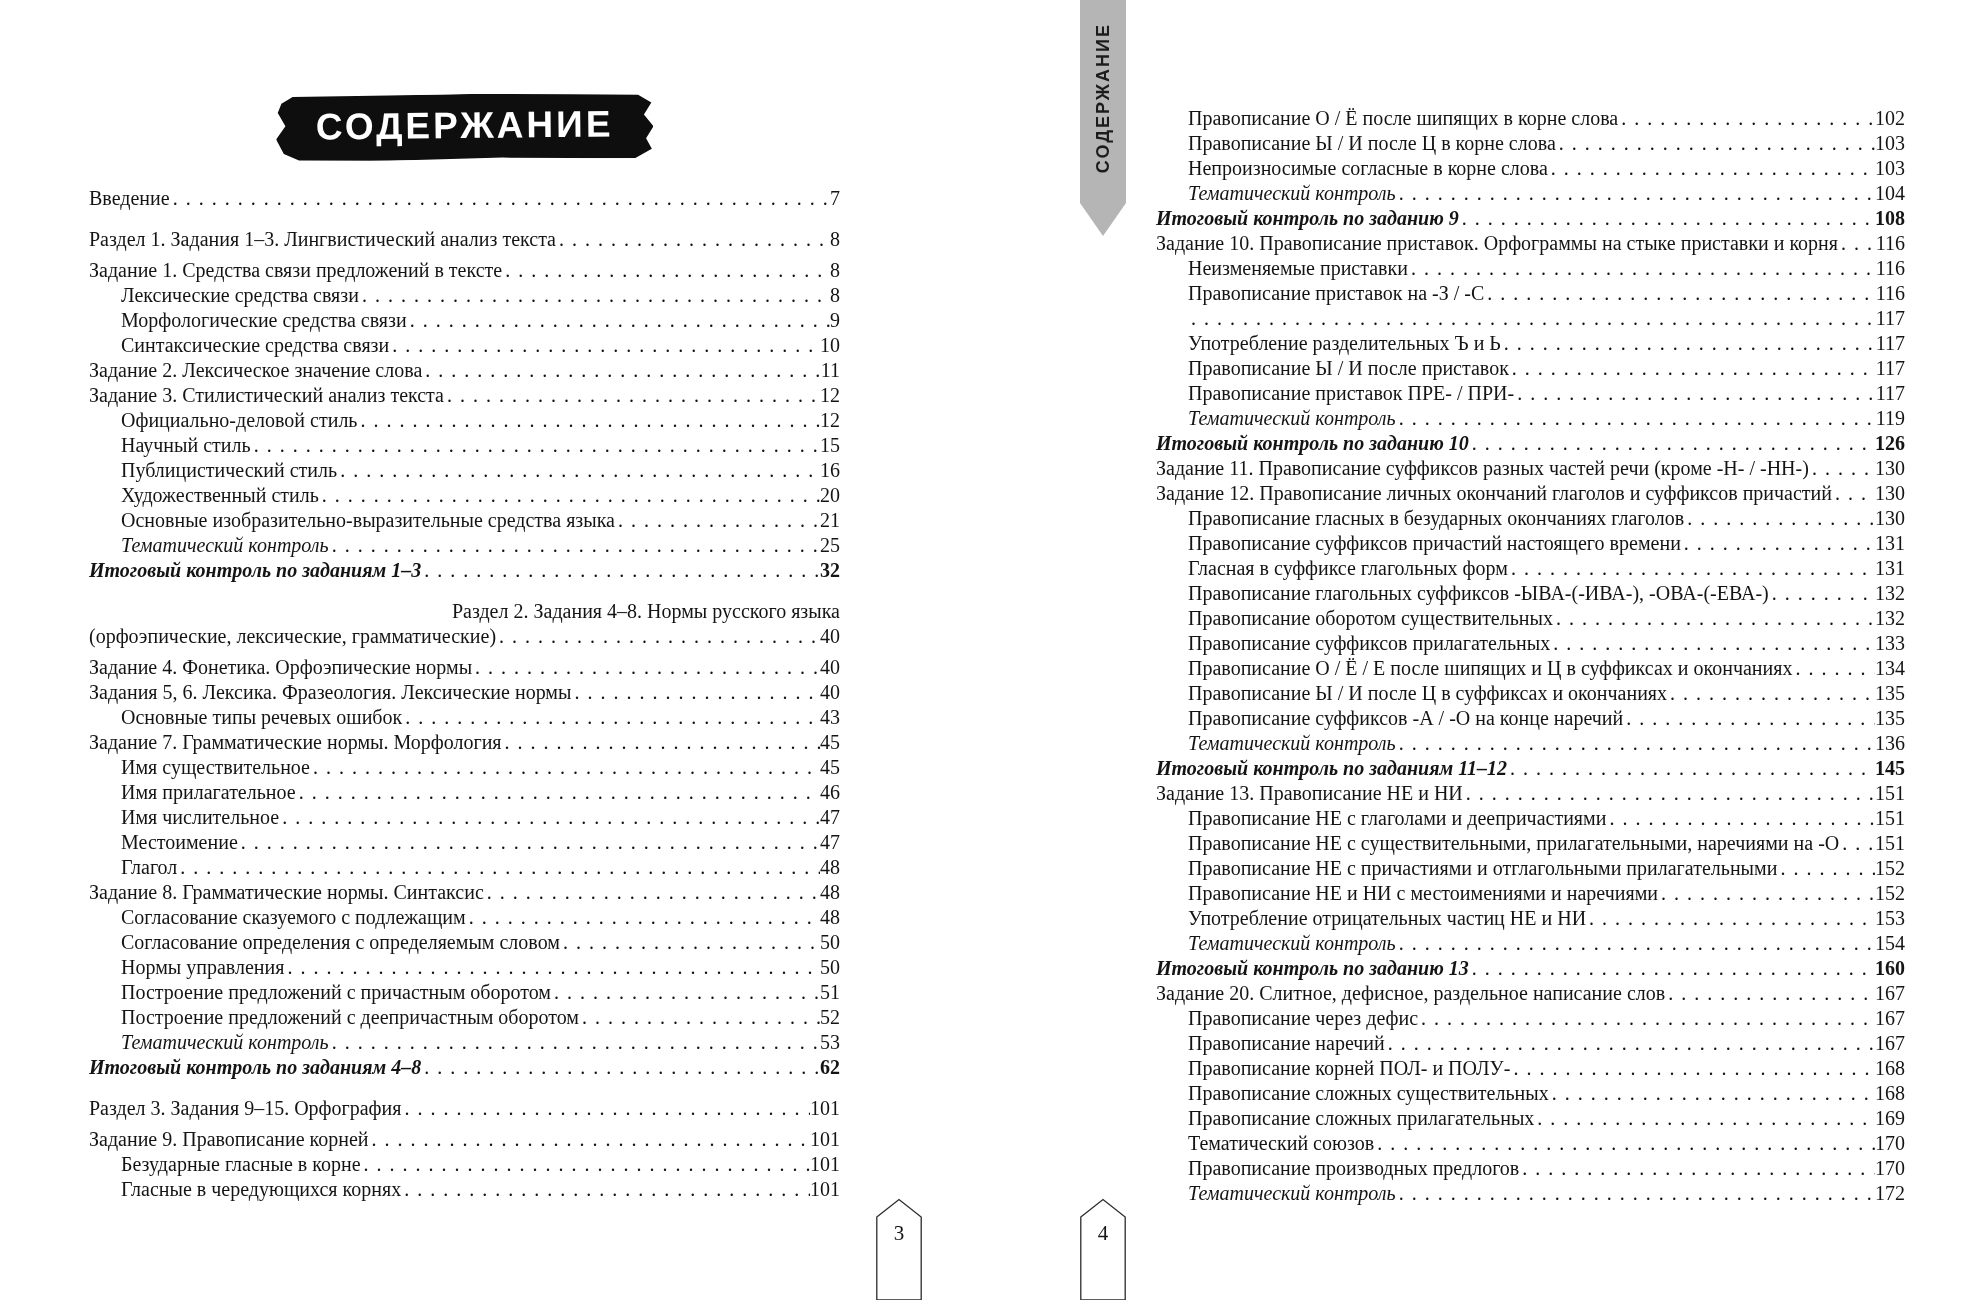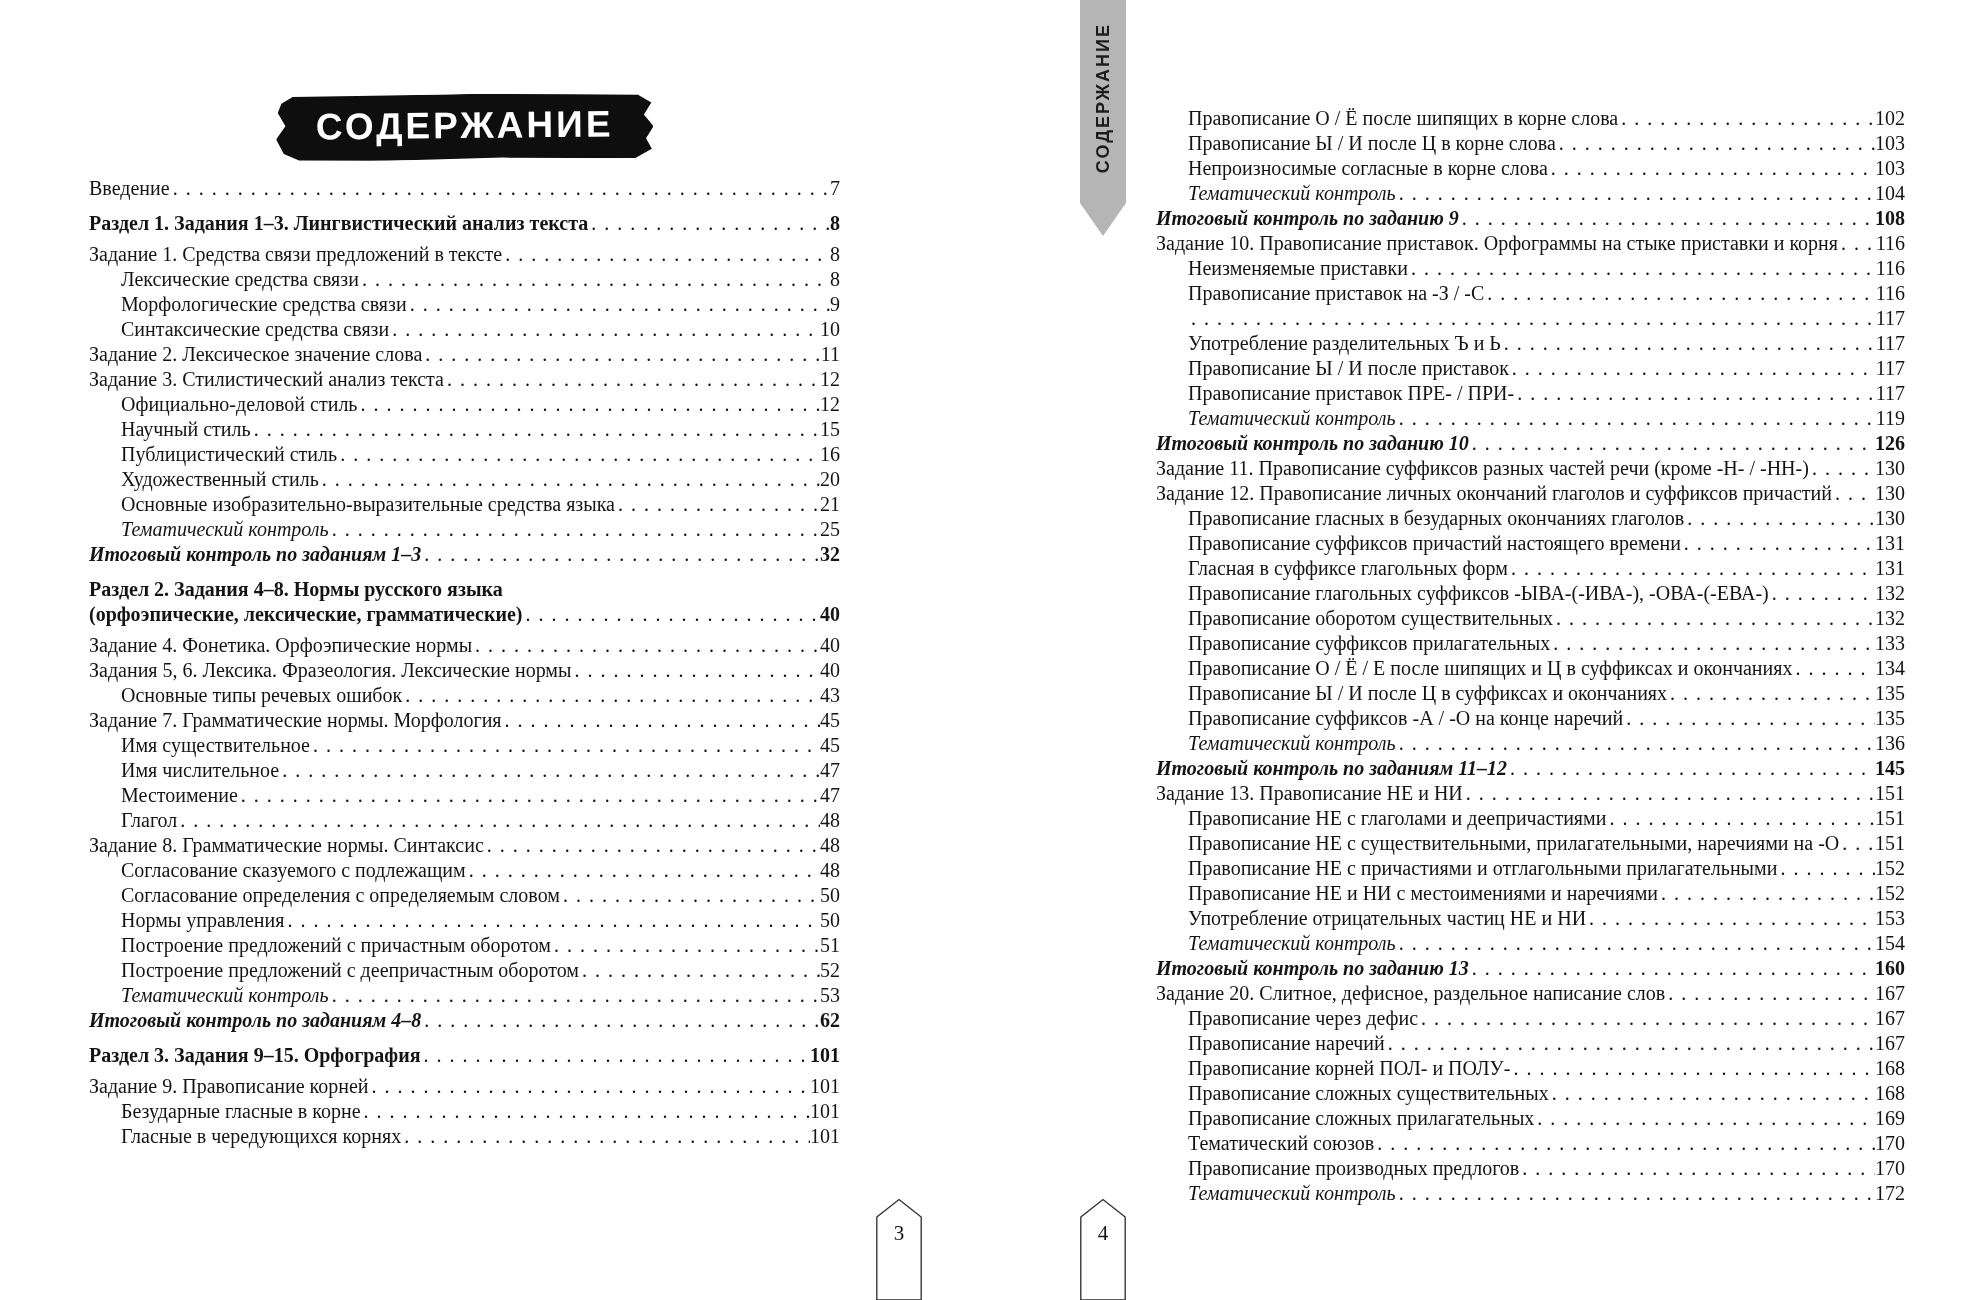--- a/index.html
+++ b/index.html
@@ -25,31 +25,31 @@
     font-weight: bold;
     font-size: 37px;
     letter-spacing: 3px;
     padding: 11px 40px 13px 40px;
     transform: rotate(-0.6deg);
     clip-path: polygon(1.5% 12%, 4.5% 2%, 30% 1%, 52% 0%, 78% 2%, 96% 4%, 99.5% 16%, 97.5% 34%, 100% 52%, 98% 70%, 99.5% 86%, 95% 100%, 60% 97%, 30% 100%, 6% 98%, 2% 88%, 0% 66%, 2.5% 46%, 0.5% 26%);
   }
 
   
   .toc { position: absolute; }
-  .toc-left  { left: 89px;   top: 176px; width: 751px; }
+  .toc-left  { left: 89px;   top: 186px; width: 751px; text-align: right; }
   .toc-right { left: 1156px; top: 106px; width: 749px; }
 
   .toc-entry { font-size: 20px; line-height: 25px; }
   .toc-row { display: flex; align-items: baseline; }
   .toc-pre { white-space: nowrap; }
 
   .style-sub  .toc-row,
   .style-theme .toc-row { padding-left: 32px; }
 
-  .style-section { font-weight: bold; margin: 10px 0 6px 0; }
+  .style-section { font-weight: normal; margin: 16px 0 6px 0; }
   .style-final   { font-weight: bold; }
   .style-final .toc-text,
   .style-theme .toc-text { font-style: italic; }
 
   .toc-text { white-space: nowrap; flex: 0 1 auto; }
   .toc-leader {
     flex: 1 1 auto;
     overflow: hidden;
     white-space: nowrap;
     min-width: 14px;
@@ -249,20 +249,27 @@
       </div>
       <div class="toc-entry style-sub">
         <div class="toc-row">
           <span class="toc-text">Имя существительное</span>
           <span class="toc-leader"></span>
           <span class="toc-page">45</span>
         </div>
       </div>
       <div class="toc-entry style-sub">
         <div class="toc-row">
+          <span class="toc-text">Имя прилагательное</span>
+          <span class="toc-leader"></span>
+          <span class="toc-page">46</span>
+        </div>
+      </div>
+      <div class="toc-entry style-sub">
+        <div class="toc-row">
           <span class="toc-text">Имя числительное</span>
           <span class="toc-leader"></span>
           <span class="toc-page">47</span>
         </div>
       </div>
       <div class="toc-entry style-sub">
         <div class="toc-row">
           <span class="toc-text">Местоимение</span>
           <span class="toc-leader"></span>
           <span class="toc-page">47</span>

